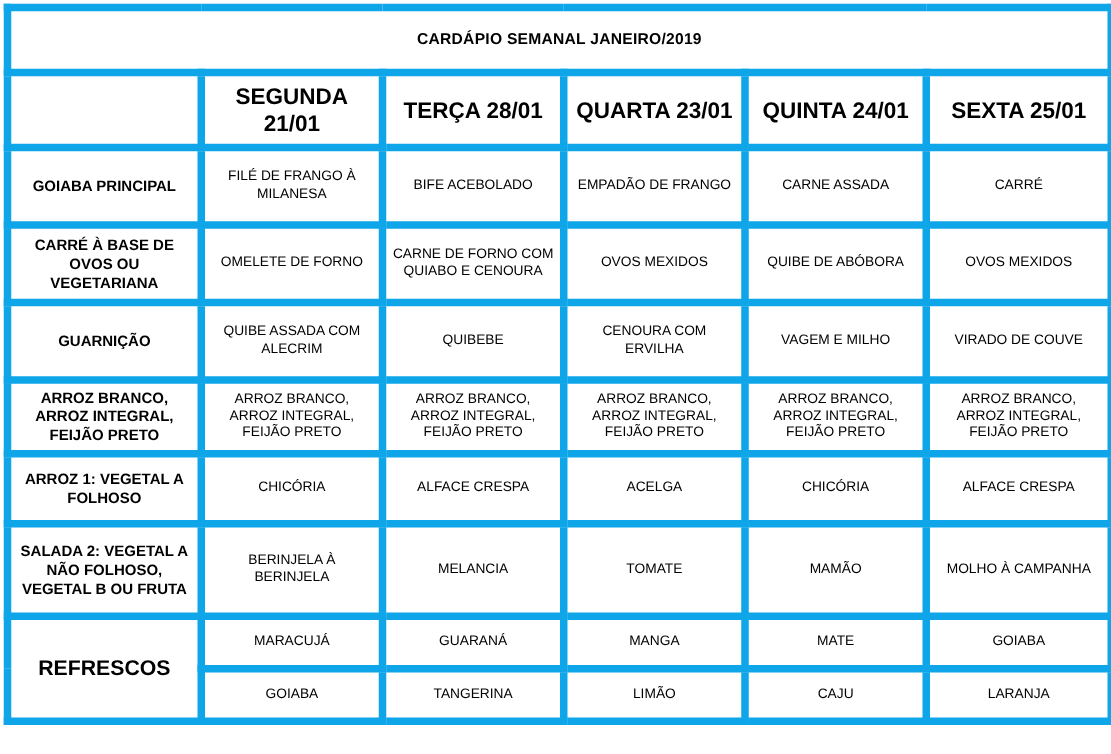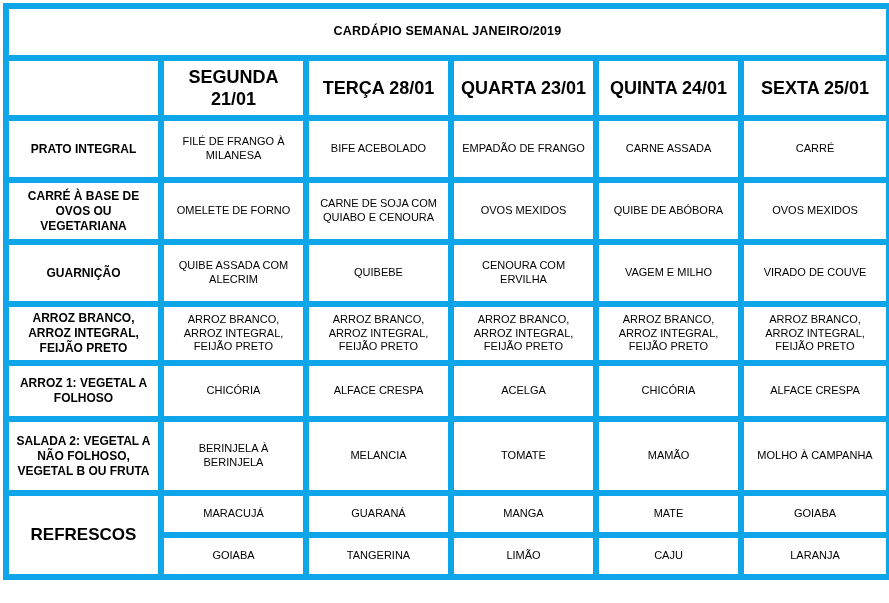--- a/index.html
+++ b/index.html
@@ -99,32 +99,32 @@
       <tr>
         <td class="corner-cell"></td>
         <td class="day-cell">SEGUNDA  21/01</td>
         <td class="day-cell">TERÇA 28/01</td>
         <td class="day-cell">QUARTA 23/01</td>
         <td class="day-cell">QUINTA 24/01</td>
         <td class="day-cell">SEXTA 25/01</td>
       </tr>
 
       <tr class="r-prato">
-        <td class="rowlabel">PRATO INTEGRAL</td>
+        <td class="rowlabel">GOIABA PRINCIPAL</td>
         <td class="cell">FILÉ DE FRANGO À MILANESA</td>
         <td class="cell">BIFE ACEBOLADO</td>
         <td class="cell">EMPADÃO DE FRANGO</td>
         <td class="cell">CARNE ASSADA</td>
         <td class="cell">CARRÉ</td>
       </tr>
 
       <tr class="r-ovos">
         <td class="rowlabel">CARRÉ À BASE DE OVOS OU VEGETARIANA</td>
         <td class="cell">OMELETE DE FORNO</td>
-        <td class="cell">CARNE DE SOJA COM QUIABO E CENOURA</td>
+        <td class="cell">CARNE DE FORNO COM QUIABO E CENOURA</td>
         <td class="cell">OVOS MEXIDOS</td>
         <td class="cell">QUIBE DE ABÓBORA</td>
         <td class="cell">OVOS MEXIDOS</td>
       </tr>
 
       <tr class="r-guarnicao">
         <td class="rowlabel">GUARNIÇÃO</td>
         <td class="cell">QUIBE  ASSADA COM ALECRIM</td>
         <td class="cell">QUIBEBE</td>
         <td class="cell">CENOURA COM ERVILHA</td>

